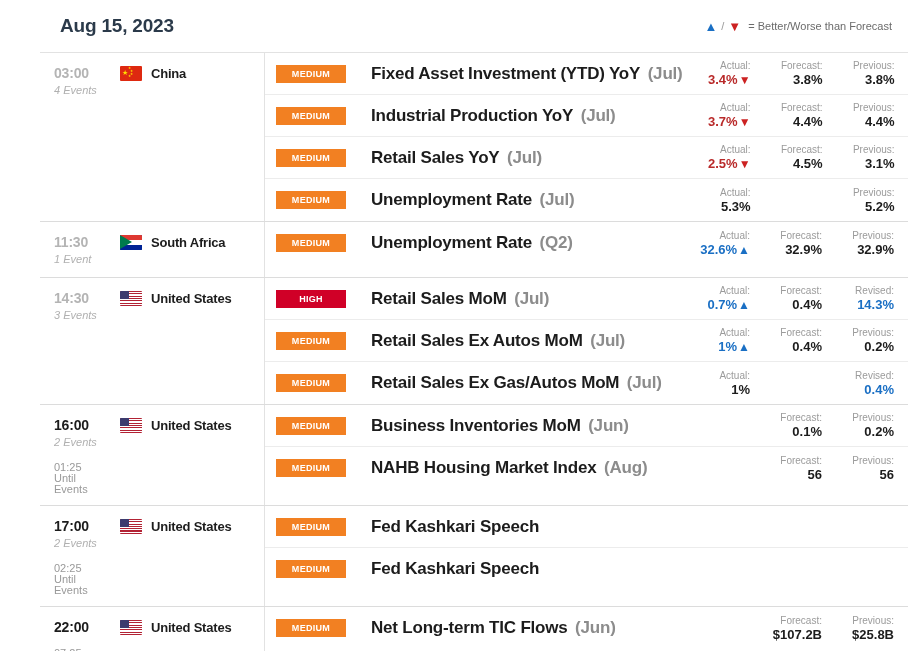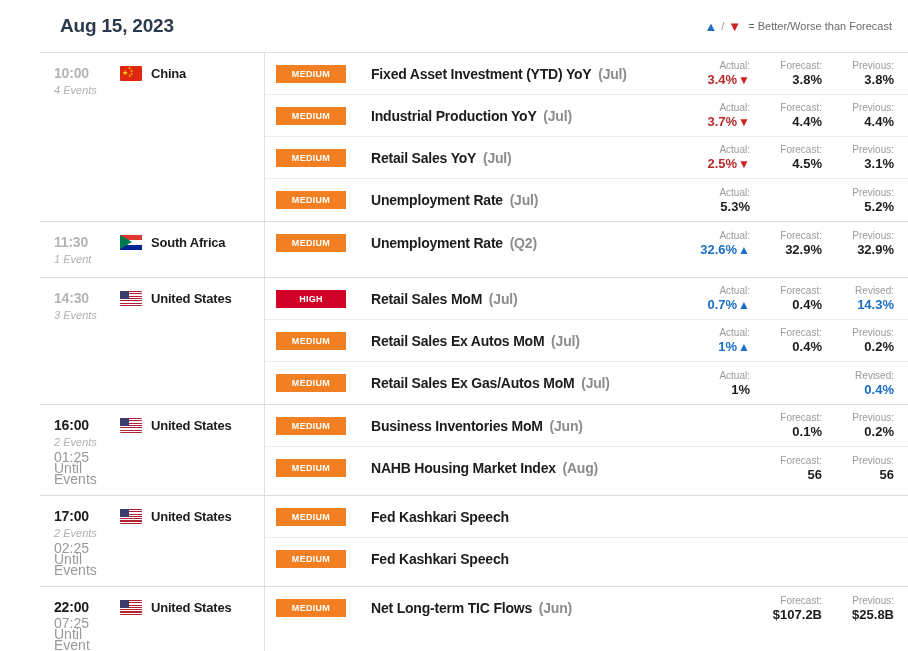--- a/index.html
+++ b/index.html
@@ -66,24 +66,24 @@
   .time.future { color: #1c1c1c; }
 
   .events-count {
     font-size: 11px;
     color: #b0b0b0;
     line-height: 15px;
     margin-top: 1px;
     font-style: italic;
   }
   .countdown {
-    font-size: 14px;
+    font-size: 11px;
     color: #999999;
     line-height: 11px;
-    margin-top: 2px;
+    margin-top: 12px;
   }
   .countdown div { line-height: 11px; }
   .left-inner { position: relative; }
   .country-block {
     position: absolute;
     left: 66px;
     top: 1px;
     display: flex;
     align-items: center;
     gap: 9px;
@@ -169,21 +169,21 @@
     font-size: 9px;
     font-weight: bold;
     color: #fff;
     letter-spacing: 0.3px;
   }
   .impact-MEDIUM { background: #f28022; }
   .impact-HIGH { background: #d00027; }
 
   .event-name {
     margin-left: 25px;
-    font-size: 14px;
+    font-size: 17px;
     font-weight: bold;
     color: #1c1c1c;
     letter-spacing: -0.2px;
     white-space: nowrap;
     flex: 1;
   }
   .event-period {
     font-weight: bold;
     color: #8c8c8c;
     margin-left: 3px;
@@ -239,21 +239,21 @@
       <span class="slash">/</span>
       <span class="arrow-dn">▼</span>
       <span class="legend-text">= Better/Worse than Forecast</span>
     </div>
   </div>
 
   <div class="cal-table" id="cal-table">
       <div class="group">
         <div class="group-left">
           <div class="left-inner">
-            <div class="time past">10:00</div>
+            <div class="time past">03:00</div>
             <div class="events-count">4 Events</div>
             <div class="country-block">
               <span class="flag flag-cn">
                 <span class="star-big">★</span>
                 <span class="star-s1">★</span>
                 <span class="star-s2">★</span>
                 <span class="star-s3">★</span>
                 <span class="star-s4">★</span>
               </span>
               <span class="country-name">China</span>

